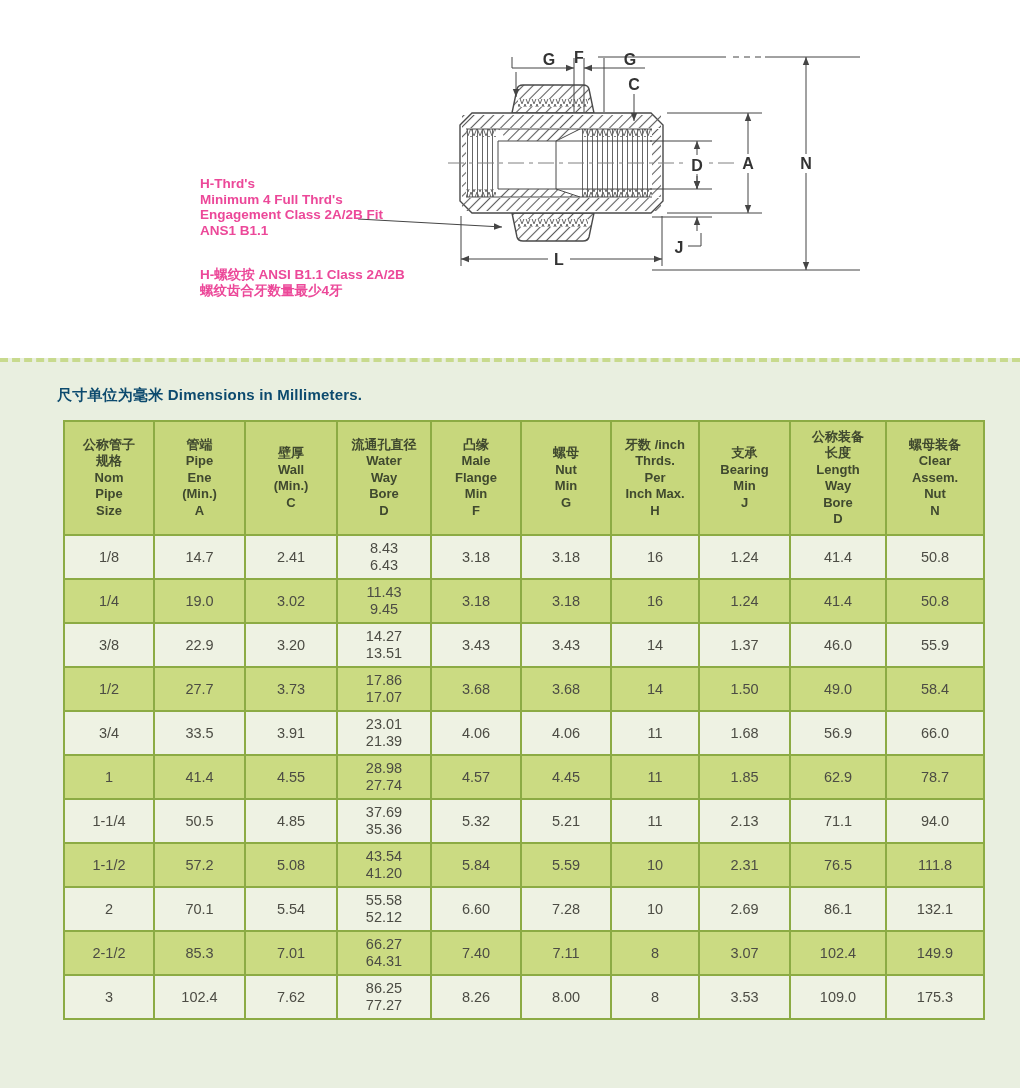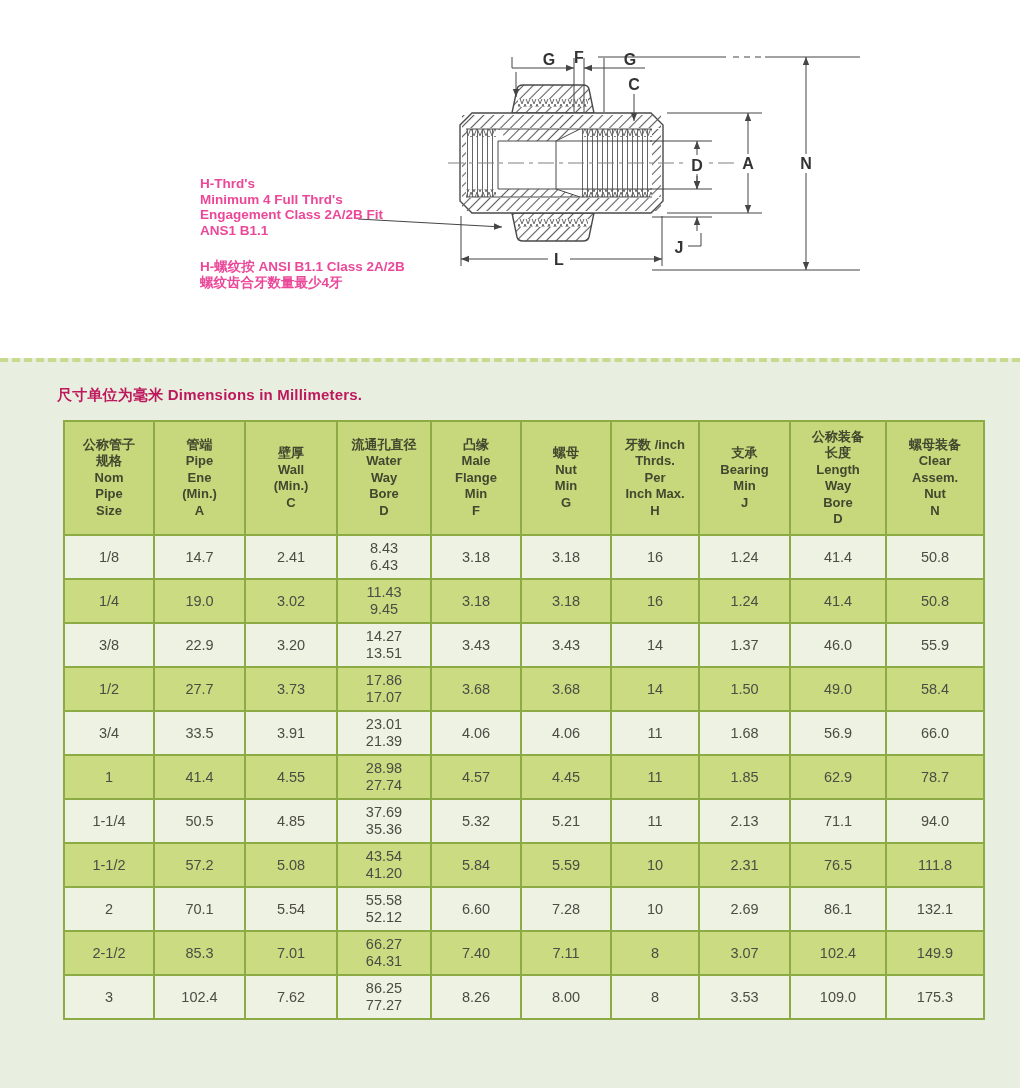--- a/index.html
+++ b/index.html
@@ -9,29 +9,29 @@
     font-family:"Liberation Sans", sans-serif;
     -webkit-font-smoothing:antialiased;
   }
   .top-section { position:relative; width:1020px; height:358px; background:#ffffff; }
   .drawing-svg { position:absolute; left:0; top:0; }
   .annotation {
     position:absolute; left:200px; top:176px;
     font-size:13.5px; font-weight:700; color:#ec4899; line-height:15.5px;
     white-space:nowrap;
   }
-  .annotation .cn-block { margin-top:21px; line-height:16px; }
+  .annotation .cn-block { margin-top:29px; line-height:16px; }
   .bottom-section {
     position:relative; width:1020px; height:730px; box-sizing:border-box;
     background:#e9efe0;
     border-top:4px dashed #c8da8e;
   }
   .units-caption {
     position:absolute; left:57px; top:24px;
-    font-size:15px; font-weight:700; color:#be185d; letter-spacing:.2px;
+    font-size:15px; font-weight:700; color:#0c4a6e; letter-spacing:.2px;
   }
   table.dims {
     position:absolute; left:53px; top:58px; width:920px;
     border-collapse:collapse; table-layout:fixed;margin-left:10px;
   }
   table.dims th, table.dims td {
     border:2px solid #8cab44;
     text-align:center; vertical-align:middle;
     white-space:pre-line; padding:0 1px;
   }

